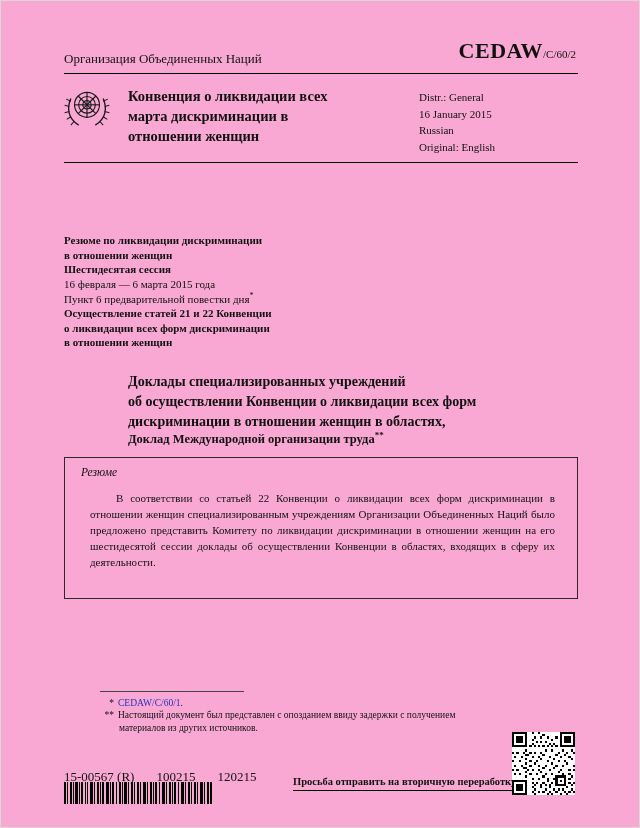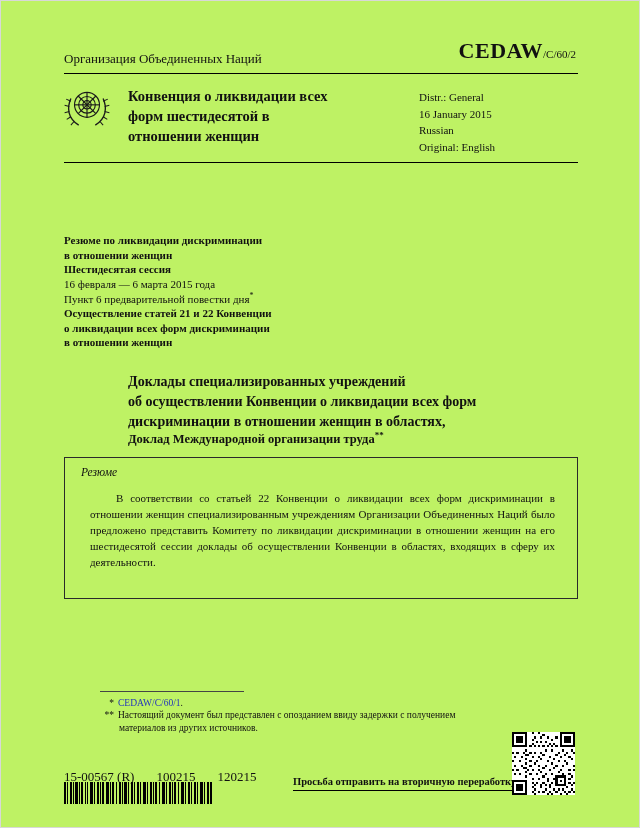--- a/index.html
+++ b/index.html
@@ -1,21 +1,21 @@
 <!DOCTYPE html>
 <html><head>
 <meta charset="utf-8">
 <style>
   * { box-sizing: border-box; }
   html, body { margin: 0; padding: 0; background: #fff; }
   .page {
     position: relative;
     width: 640px;
     height: 828px;
-    background: #bef264;
+    background: #f9a8d4;
     font-family: "Liberation Serif", "DejaVu Serif", serif;
     color: #111;
     overflow: hidden;
     border: 1px solid #d8d8d8;
   }
 
   
   .org-name { position: absolute; left: 63px; top: 50px; font-size: 13px; }
   .doc-symbol { position: absolute; right: 63px; top: 37px; text-align: right; white-space: nowrap; }
   .doc-symbol .main { font-size: 22px; font-weight: bold; letter-spacing: 0.5px; }
@@ -94,21 +94,21 @@
       <line x1="81" y1="35" x2="90" y2="31"></line>
       <line x1="84" y1="45" x2="93" y2="43"></line>
       <line x1="84" y1="55" x2="93" y2="57"></line>
       <line x1="81" y1="65" x2="89" y2="70"></line>
       <line x1="75" y1="74" x2="81" y2="81"></line>
     </g>
   </svg>
 
   <div class="masthead-title">
     <div>Конвенция о ликвидации всех</div>
-    <div>форм шестидесятой в</div>
+    <div>марта дискриминации в</div>
     <div>отношении женщин</div>
   </div>
 
   <div class="distr">
     <div>Distr.: General</div>
     <div>16 January 2015</div>
     <div>Russian</div>
     <div>Original: English</div>
   </div>
 

